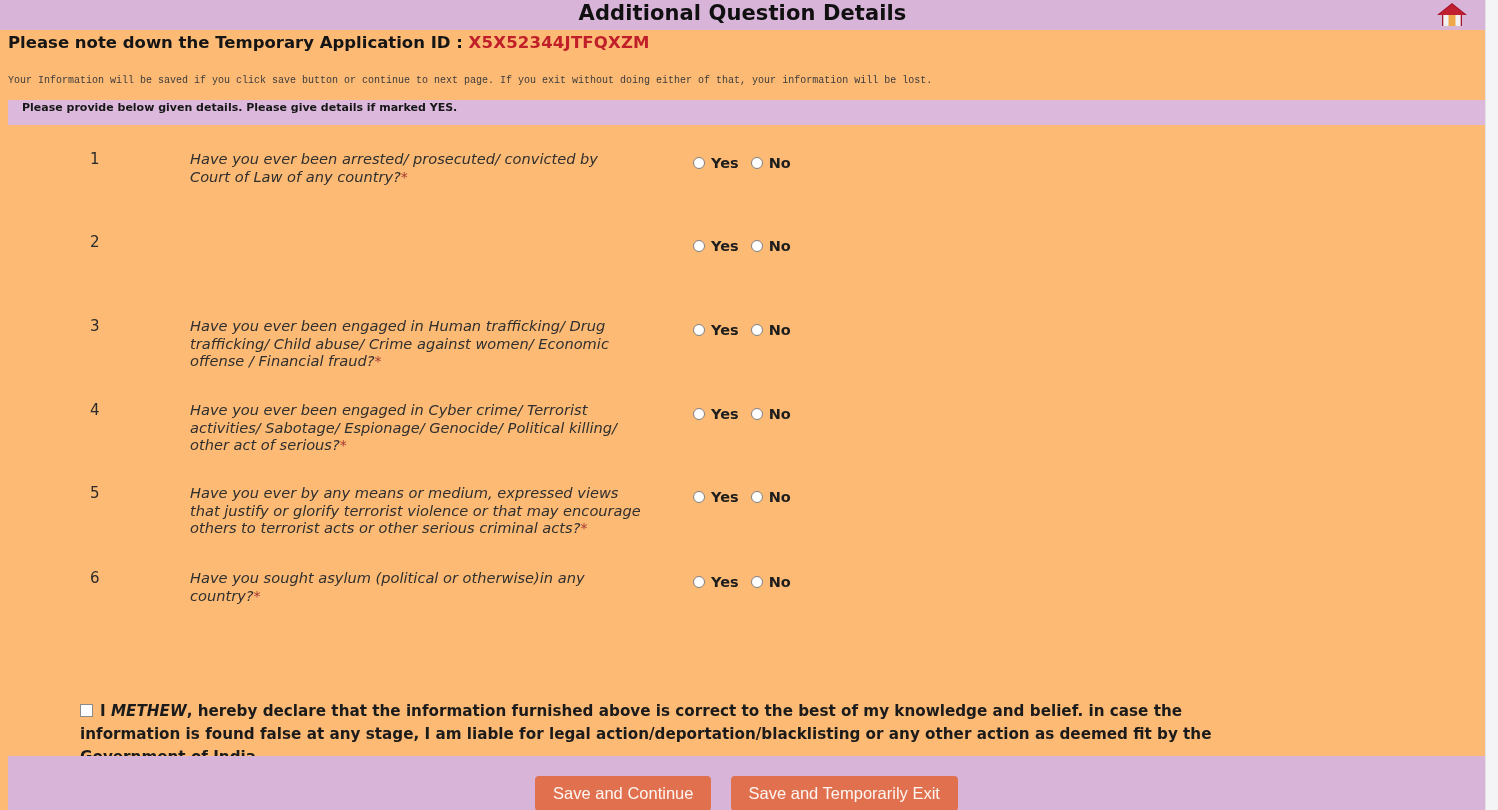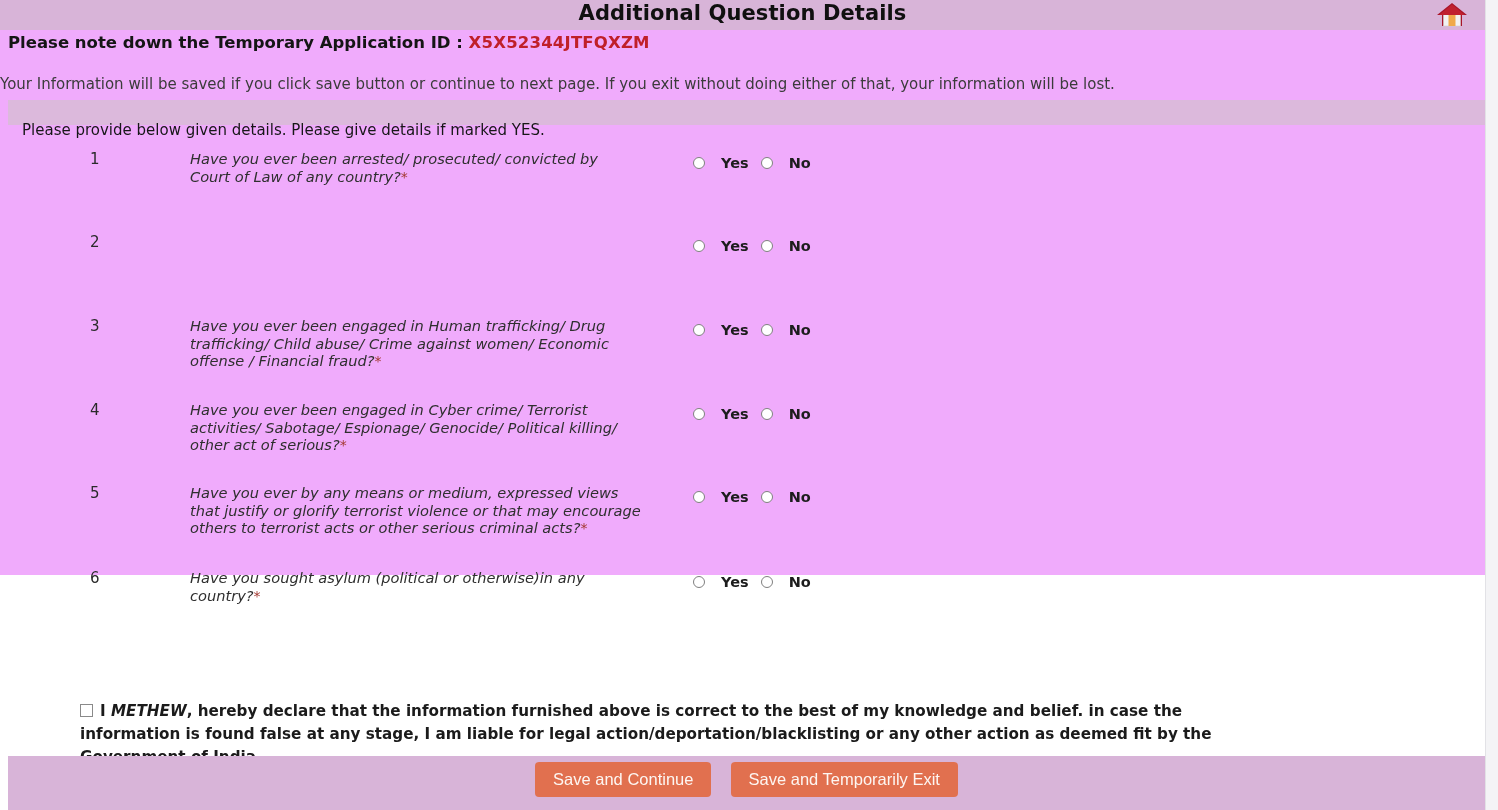--- a/index.html
+++ b/index.html
@@ -14,22 +14,22 @@
     color: #222222;
     overflow: hidden;
     position: relative;
   }
 
   
   .page {
     position: absolute;
     left: 0; top: 0;
     width: 1498px;
-    height: 575px;
-    background: #f0abfc;
+    height: 810px;
+    background: #fdba74;
   }
   .right-gutter {
     position: absolute;
     left: 1485px; top: 0;
     width: 13px; height: 810px;
     background: #f4f4f6;
     border-left: 1px solid #e2e2e6;
     box-sizing: border-box;
   }
 
@@ -69,39 +69,40 @@
   }
   .appid-value {
     color: #c01f29;
     font-weight: bold;
     letter-spacing: 0.2px;
   }
 
   
   .notice-line {
     position: absolute;
-    left: 0; top: 75px;
-    font-size: 15px;
+    left: 8px; top: 75px;
+    font-size: 10px;
     color: #3b3b3b;
     white-space: nowrap;
+    font-family: Liberation Mono, monospace;
   }
 
   
   .subtitle-band {
     position: absolute;
     left: 8px; top: 100px;
     width: 1477px;
     height: 25px;
     background: #dcb9dc;
   }
   .subtitle-text {
     position: absolute;
-    left: 14px; top: 21px;
-    font-size: 15px;
-    font-weight: normal;
+    left: 14px; top: 1px;
+    font-size: 11px;
+    font-weight: bold;
     color: #171717;
     white-space: nowrap;
   }
 
   
   .questions {
     position: absolute;
     left: 0; top: 150px;
     width: 1485px;
   }
@@ -147,21 +148,21 @@
     background: #ffffff;
     vertical-align: -1px;
     margin: 0;
     padding: 0;
     box-sizing: border-box;
   }
   .optlabel {
     font-size: 14.5px;
     font-weight: bold;
     color: #1d1d1d;
-    margin-left: 16px;
+    margin-left: 6px;
     margin-right: 12px;
     vertical-align: baseline;
   }
 
   
   .declaration {
     position: absolute;
     left: 80px;
     top: 674px;
     width: 1175px;
@@ -189,21 +190,21 @@
   
   .footer-band {
     position: absolute;
     left: 8px; top: 756px;
     width: 1477px;
     height: 54px;
     background: #d8b4d8;
   }
   .footer-buttons {
     position: absolute;
-    left: 0; top: 6px;
+    left: 0; top: 20px;
     width: 1477px;
     text-align: center;
   }
   .btn {
     display: inline-block;
     background: #e1704f;
     color: #fdf6f2;
     border: none;
     border-radius: 4px;
     font-family: "Liberation Sans", sans-serif;

